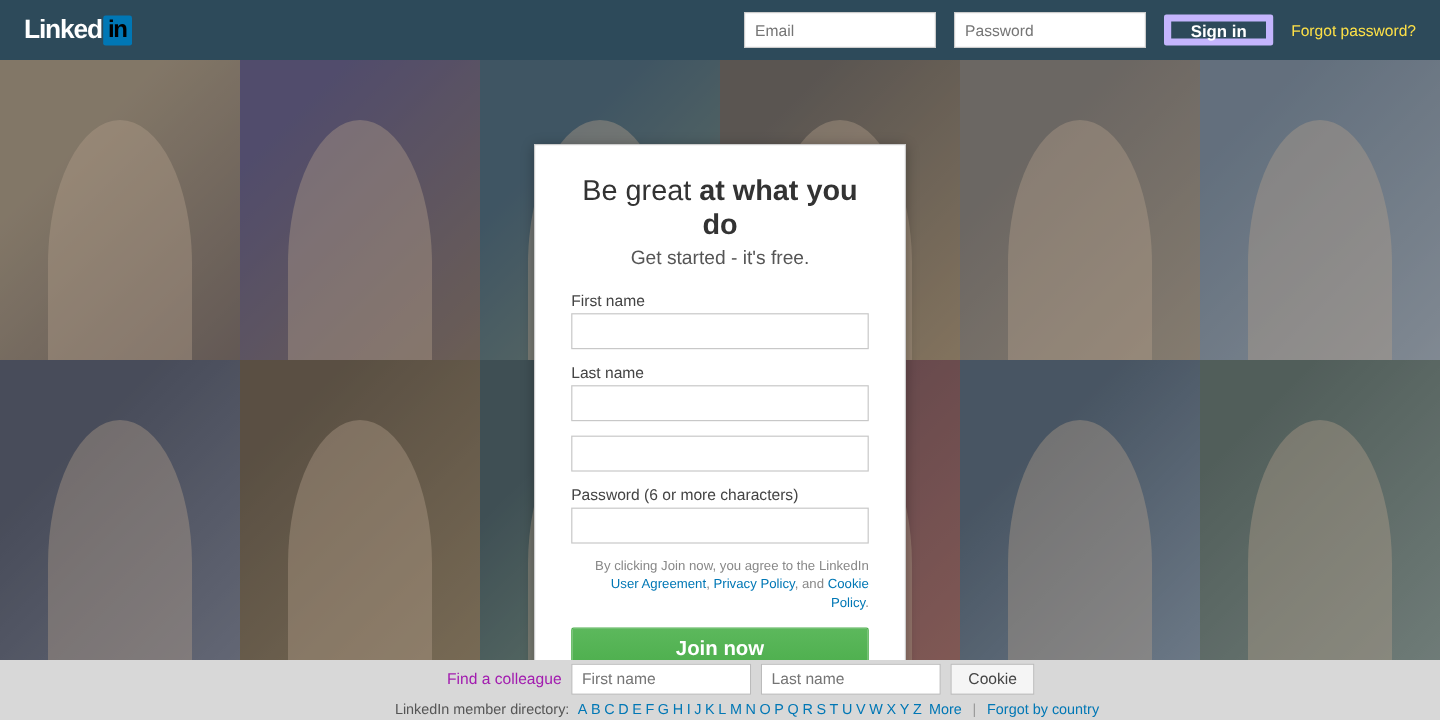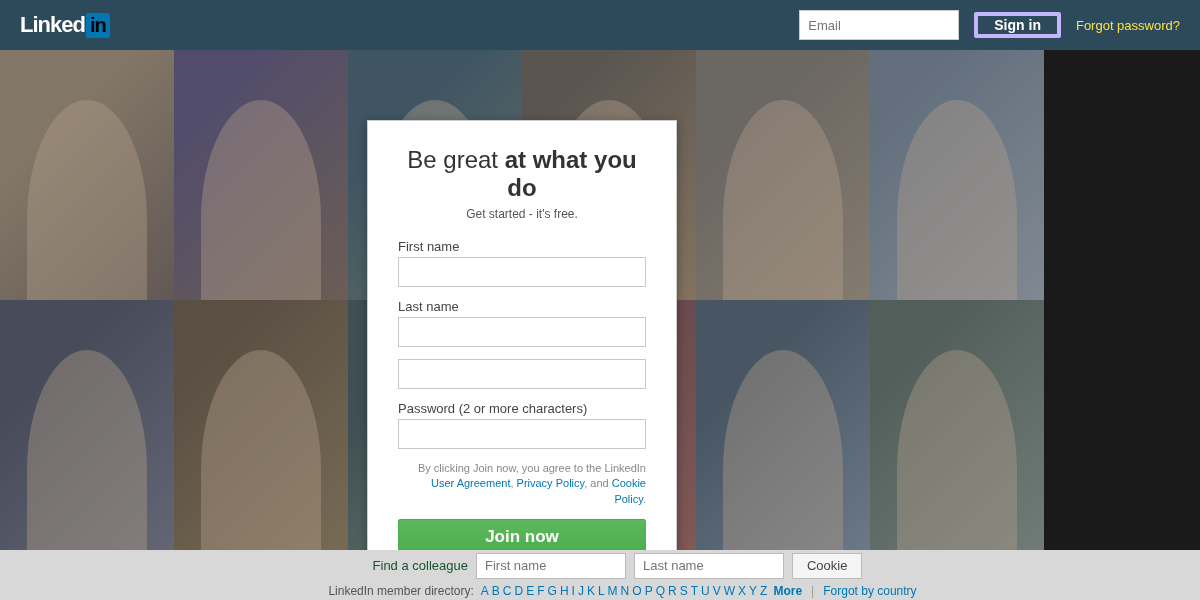--- a/index.html
+++ b/index.html
@@ -40,38 +40,38 @@
       border: 1px solid #ccc;
       padding: 0 8px;
       font-size: 13px;
       color: #999;
       background: white;
     }
     #sign-in-btn {
       height: 26px;
       padding: 0 16px;
       background: #2d4a5a;
-      border: 4px solid #c4b5fd;
+      border: 6px solid #c4b5fd;
       color: white;
       font-size: 14px;
       font-weight: bold;
       cursor: pointer;
       border-radius: 2px;
     }
     #forgot-password {
       color: #fde047;
       font-size: 13px;
       text-decoration: none;
       cursor: pointer;
     }
 
     
     #bg {
       position: relative;
-      width: 1044px;
+      width: 1200px;
       height: 500px;
       background: #a16207;
       display: grid;
       grid-template-columns: repeat(6, 1fr);
       grid-template-rows: repeat(2, 1fr);
       overflow: hidden;
     }
 
     .bg-photo {
       background: #888;
@@ -125,21 +125,21 @@
     }
     #modal-title {
       font-size: 24px;
       font-weight: normal;
       text-align: center;
       color: #333;
       margin-bottom: 5px;
     }
     #modal-title strong { font-weight: bold; }
     #modal-subtitle {
-      font-size: 12px;
+      font-size: 16px;
       text-align: center;
       color: #555;
       margin-bottom: 18px;
     }
 
     .form-group { margin-bottom: 12px; }
     .form-label {
       display: block;
       font-size: 13px;
       color: #444;
@@ -188,21 +188,21 @@
       justify-content: center;
       gap: 5px;
     }
     #find-colleague-row {
       display: flex;
       align-items: center;
       gap: 8px;
     }
     #find-colleague-label {
       font-size: 13px;
-      color: #14532d;
+      color: #a21caf;
       margin-left: 35px;
     }
     #first-name-search, #last-name-search {
       height: 26px;
       width: 150px;
       border: 1px solid #bbb;
       padding: 0 8px;
       font-size: 13px;
       color: #999;
       background: white;
@@ -224,34 +224,35 @@
       color: #555;
       margin-left: 45px;
     }
     #directory-label { margin-right: 4px; }
     .dir-letter {
       color: #0077b5;
       cursor: pointer;
       text-decoration: none;
       font-size: 12px;
     }
-    .dir-more { color: #0077b5; cursor: pointer; margin-left: 3px; font-weight: bold; }
+    .dir-more { color: #0077b5; cursor: pointer; margin-left: 3px; }
     .dir-sep { color: #999; margin: 0 6px; }
     #browse-country { color: #0077b5; cursor: pointer; font-size: 12px; }
   </style>
 </head>
 <body>
 
 <div id="header">
   <div id="logo">
     <span class="linked">Linked</span>
       <span class="in-box">in</span>
   </div>
   <div id="header-spacer"></div>
   <input id="header-email" type="text" placeholder="Email" style="">
+  <input id="header-password" type="password" placeholder="Password" style="">
   <button id="sign-in-btn">Sign in</button>
   <a id="forgot-password">Forgot password?</a>
 </div>
 
 <div id="bg">
   <div class="bg-photo">
       <div class="bg-overlay"></div>
       <div class="face-silhouette"></div>
     </div>
   <div class="bg-photo">
@@ -310,21 +311,21 @@
       <input class="form-input" type="text" style="">
     </div>
     <div class="form-group">
       <label class="form-label">Last name</label>
       <input class="form-input" type="text" style="">
     </div>
     <div class="form-group">
       <input class="form-input" type="email" style="">
     </div>
     <div class="form-group">
-      <label class="form-label">Password (2 or more characters)</label>
+      <label class="form-label">Password (6 or more characters)</label>
       <input class="form-input" type="password" style="">
     </div>
 
     <p id="tos-text">
       By clicking Join now, you agree to the LinkedIn <a>User Agreement</a>, <a>Privacy Policy</a>, and <a>Cookie Policy</a>.
     </p>
 
     <button id="join-btn">Join now</button>
   </div>
 </div>

